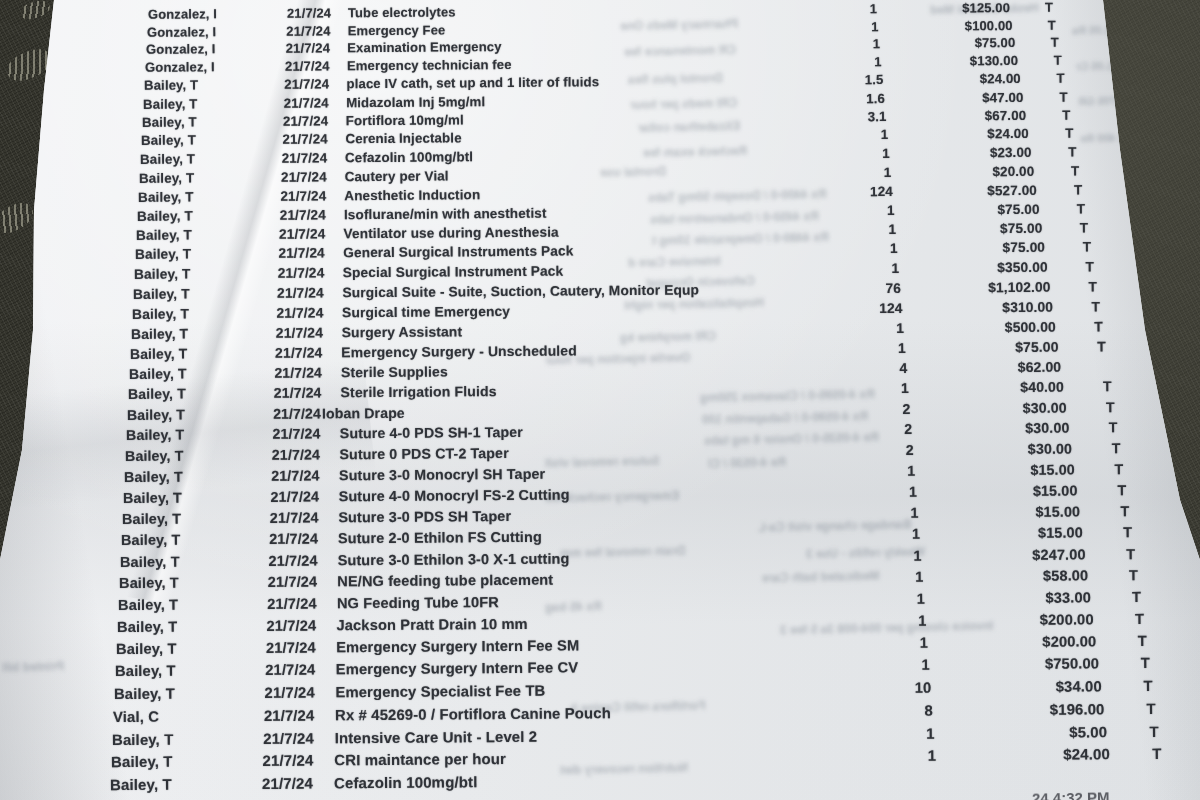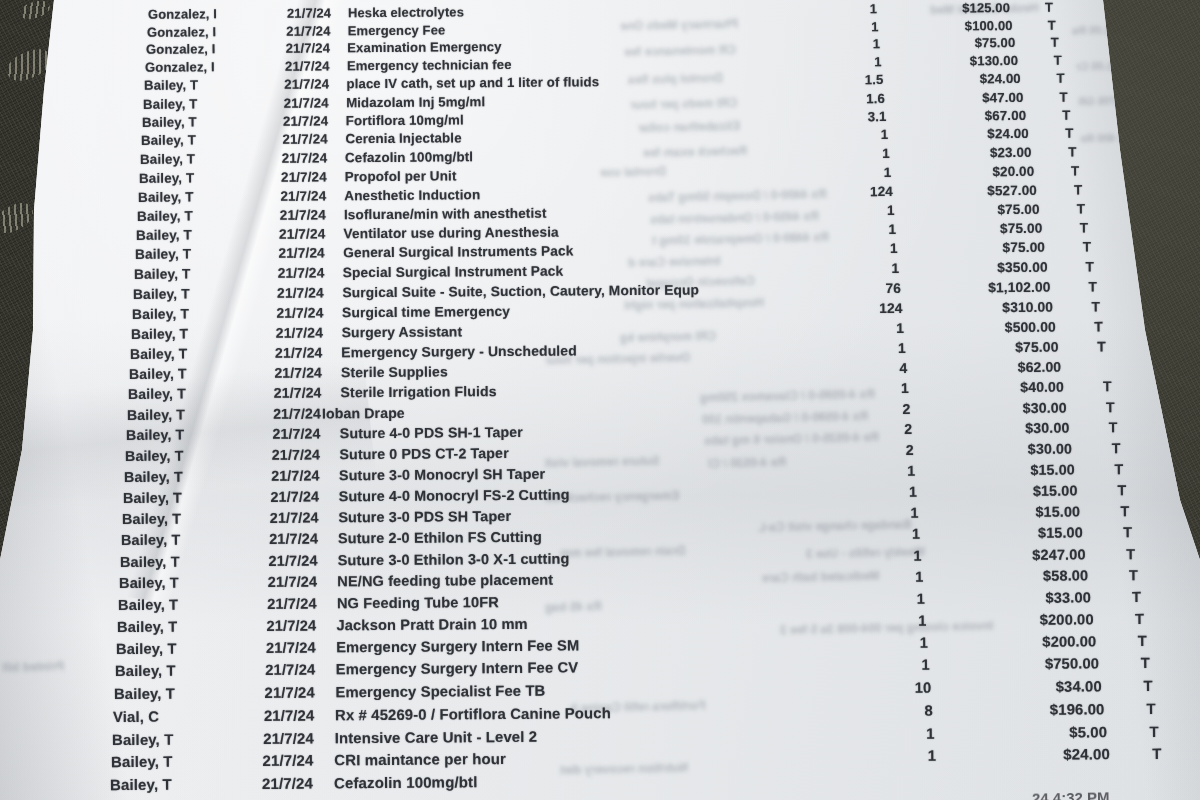--- a/index.html
+++ b/index.html
@@ -103,21 +103,21 @@
         <span class="ghost" style="left: 780px; top: 621px; font-size: 12px;">Invoice closing per 004-008 3a 5 fee 3</span>
         <span class="ghost" style="left: 2px; top: 660px; font-size: 12px;">Printed bill</span>
         <span class="ghost" style="left: 570px; top: 700px; font-size: 12px;">Fortiflora refill Canine b</span>
         <span class="ghost" style="left: 560px; top: 762px; font-size: 12px;">Nutrition recovery diet</span>
       </div>
 
     <div id="rows">
         <div class="row" style="top: 8px; font-size: 13px;">
           <span style="left: 148px;">Gonzalez, I</span>
           <span style="left: 287px;">21/7/24</span>
-          <span style="left: 348px;">Heska electrolytes</span>
+          <span style="left: 348px;">Tube electrolytes</span>
           <span style="left: 757px; width: 120px; text-align: right;">1</span>
           <span style="left: 850px; width: 160px; text-align: right;">$125.00</span>
           <span style="left: 1045px;">T</span>
         </div>
         <div class="row" style="top: 25.6208px; font-size: 13.05px;">
           <span style="left: 147px;">Gonzalez, I</span>
           <span style="left: 286.34px;">21/7/24</span>
           <span style="left: 347.63px;">Emergency Fee</span>
           <span style="left: 758.6px; width: 120px; text-align: right;">1</span>
           <span style="left: 852.7px; width: 160px; text-align: right;">$100.00</span>
@@ -175,21 +175,21 @@
           <span style="left: 140px;">Bailey, T</span>
           <span style="left: 281.72px;">21/7/24</span>
           <span style="left: 345.04px;">Cefazolin 100mg/btl</span>
           <span style="left: 769.8px; width: 120px; text-align: right;">1</span>
           <span style="left: 871.6px; width: 160px; text-align: right;">$23.00</span>
           <span style="left: 1068.2px;">T</span>
         </div>
         <div class="row" style="top: 171.685px; font-size: 13.49px;">
           <span style="left: 139px;">Bailey, T</span>
           <span style="left: 281.06px;">21/7/24</span>
-          <span style="left: 344.67px;">Propofol per Unit</span>
+          <span style="left: 344.67px;">Cautery per Vial</span>
           <span style="left: 771.4px; width: 120px; text-align: right;">1</span>
           <span style="left: 874.3px; width: 160px; text-align: right;">$20.00</span>
           <span style="left: 1071.1px;">T</span>
         </div>
         <div class="row" style="top: 190.58px; font-size: 13.55px;">
           <span style="left: 138px;">Bailey, T</span>
           <span style="left: 280.4px;">21/7/24</span>
           <span style="left: 344.3px;">Anesthetic Induction</span>
           <span style="left: 773px; width: 120px; text-align: right;">124</span>
           <span style="left: 877px; width: 160px; text-align: right;">$527.00</span>

